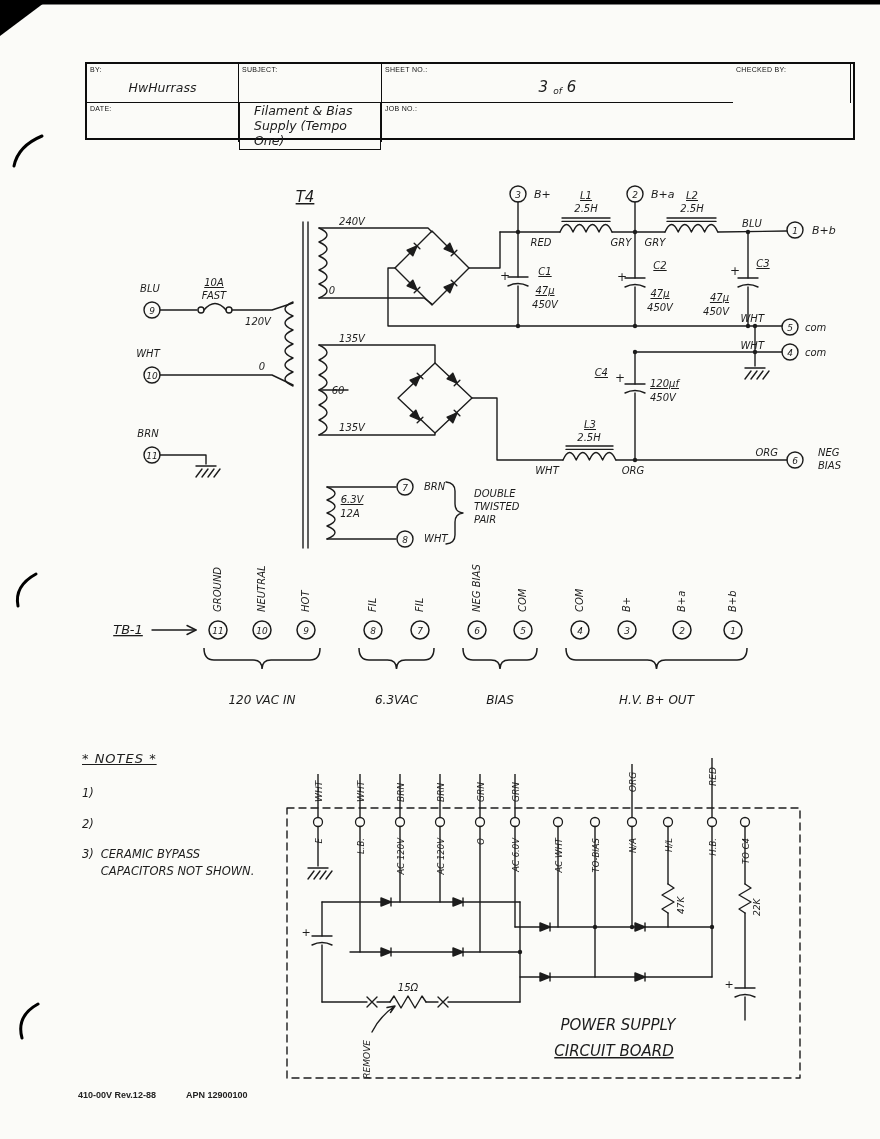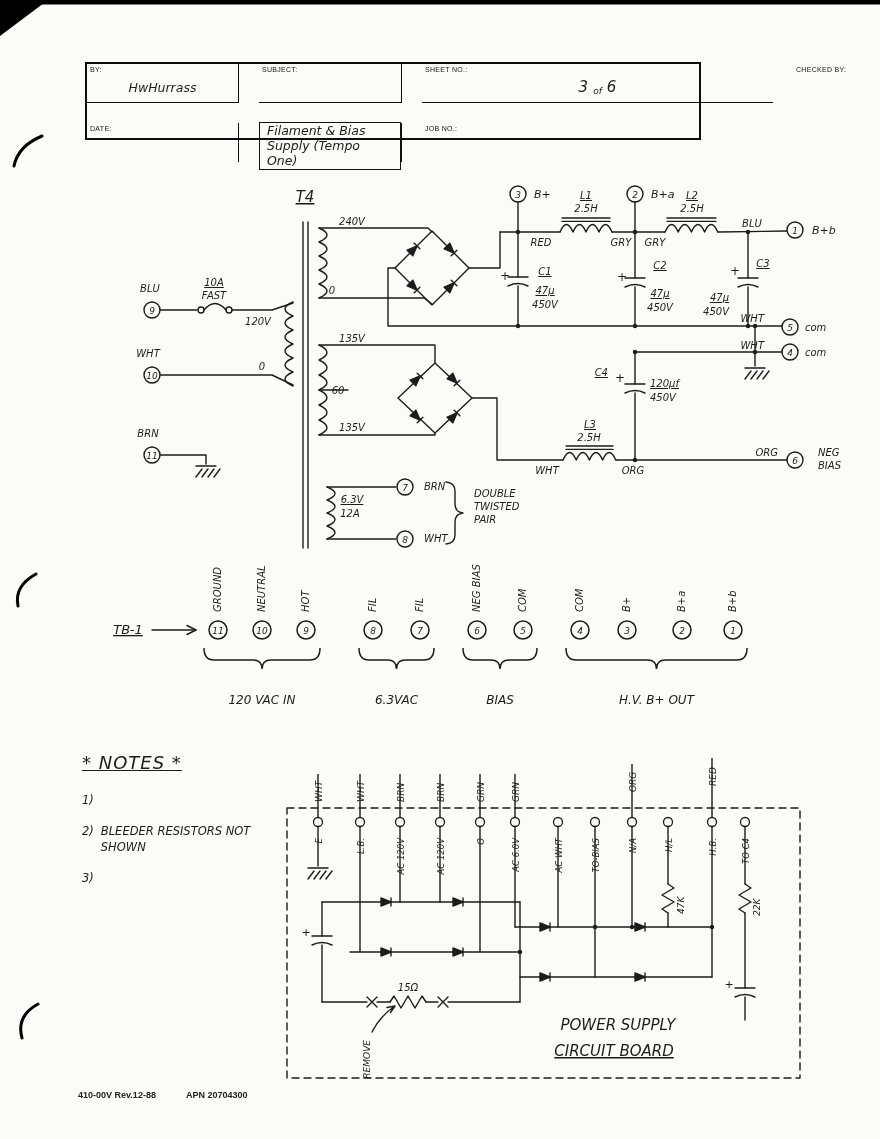--- a/index.html
+++ b/index.html
@@ -1,37 +1,37 @@
 <!DOCTYPE html>
 <html><head>
 <meta charset="utf-8">
 <style>
   html,body{margin:0;padding:0;background:#d8d8d4;}
   .page{position:relative;width:880px;height:1139px;background:#fbfbf8;overflow:hidden;
         font-family:"DejaVu Sans",sans-serif;color:#1c1c1c;}
   #schematic{position:absolute;left:0;top:0;}
   #schematic text{font-family:"DejaVu Sans",sans-serif;font-style:italic;fill:#1c1c1c;}
   
-  .tblock{position:absolute;left:85px;top:62px;width:616px;height:78px;
+  .tblock{position:absolute;left:85px;top:62px;width:770px;height:78px;
           border:2.2px solid #0d0d0d;display:grid;
           grid-template-columns:152px 143px 351px 118px;grid-template-rows:39px 39px;
-          background:#fbfbf8;box-sizing:border-box;gap:20px;}
+          background:#fbfbf8;box-sizing:border-box;}
   .cell{position:relative;border-right:1.5px solid #0d0d0d;border-bottom:1.5px solid #0d0d0d;
         display:flex;align-items:center;justify-content:center;box-sizing:border-box;}
   .cell.last{border-right:none;align-items:center;}
   .cell.bot{border-bottom:none;}
   .cl{position:absolute;left:3px;top:2px;font-family:"Liberation Sans",sans-serif;
       font-style:normal;font-size:7px;letter-spacing:.3px;color:#111;}
   .cv{font-style:italic;font-size:12.5px;padding-top:8px;white-space:nowrap;}
-  .subj-box{border:1.6px solid #111;padding:0 7px 1px 7px;margin-top:7px;font-size:12.5px;font-style:italic;}
+  .subj-box{border:1.6px solid #111;padding:0 7px 1px 14px;margin-top:7px;font-size:12.5px;font-style:italic;}
   .sheet-val{font-size:15px;font-style:italic;}
   .sheet-of{font-size:9px;font-style:italic;margin:0 5px;position:relative;top:2px;}
   
   .notes{position:absolute;left:82px;top:750px;width:185px;font-size:11.5px;font-style:italic;line-height:1.45;}
-  .notes-title{font-size:18px;text-decoration:underline;margin-bottom:16px;letter-spacing:1px;}
+  .notes-title{font-size:13px;text-decoration:underline;margin-bottom:16px;letter-spacing:1px;}
   .note-item{display:flex;gap:7px;margin-bottom:14px;}
   .note-num{flex:none;}
   
   .footer{position:absolute;left:78px;top:1090px;display:flex;gap:30px;
           font-family:"Liberation Sans",sans-serif;font-size:9px;font-weight:700;color:#222;justify-content:center;}
 </style>
 </head>
 <body>
 
 <div class="page">
@@ -409,25 +409,25 @@
     </div>
   </div>
 
   <div class="notes">
     <div class="notes-title">* NOTES *</div>
     <div class="note-item">
       <span class="note-num">1)</span>
     </div>
     <div class="note-item">
       <span class="note-num">2)</span>
-      <span>BLEEDER RESISTORS NOT SHOWN</span>
     </div>
     <div class="note-item">
       <span class="note-num">3)</span>
+      <span>CERAMIC BYPASS CAPACITORS NOT SHOWN.</span>
     </div>
   </div>
 
   <div class="footer">
     <span>410-00V Rev.12-88</span>
-    <span>APN 20704300</span>
+    <span>APN 12900100</span>
   </div>
 
 </div>
 
 </body></html>

